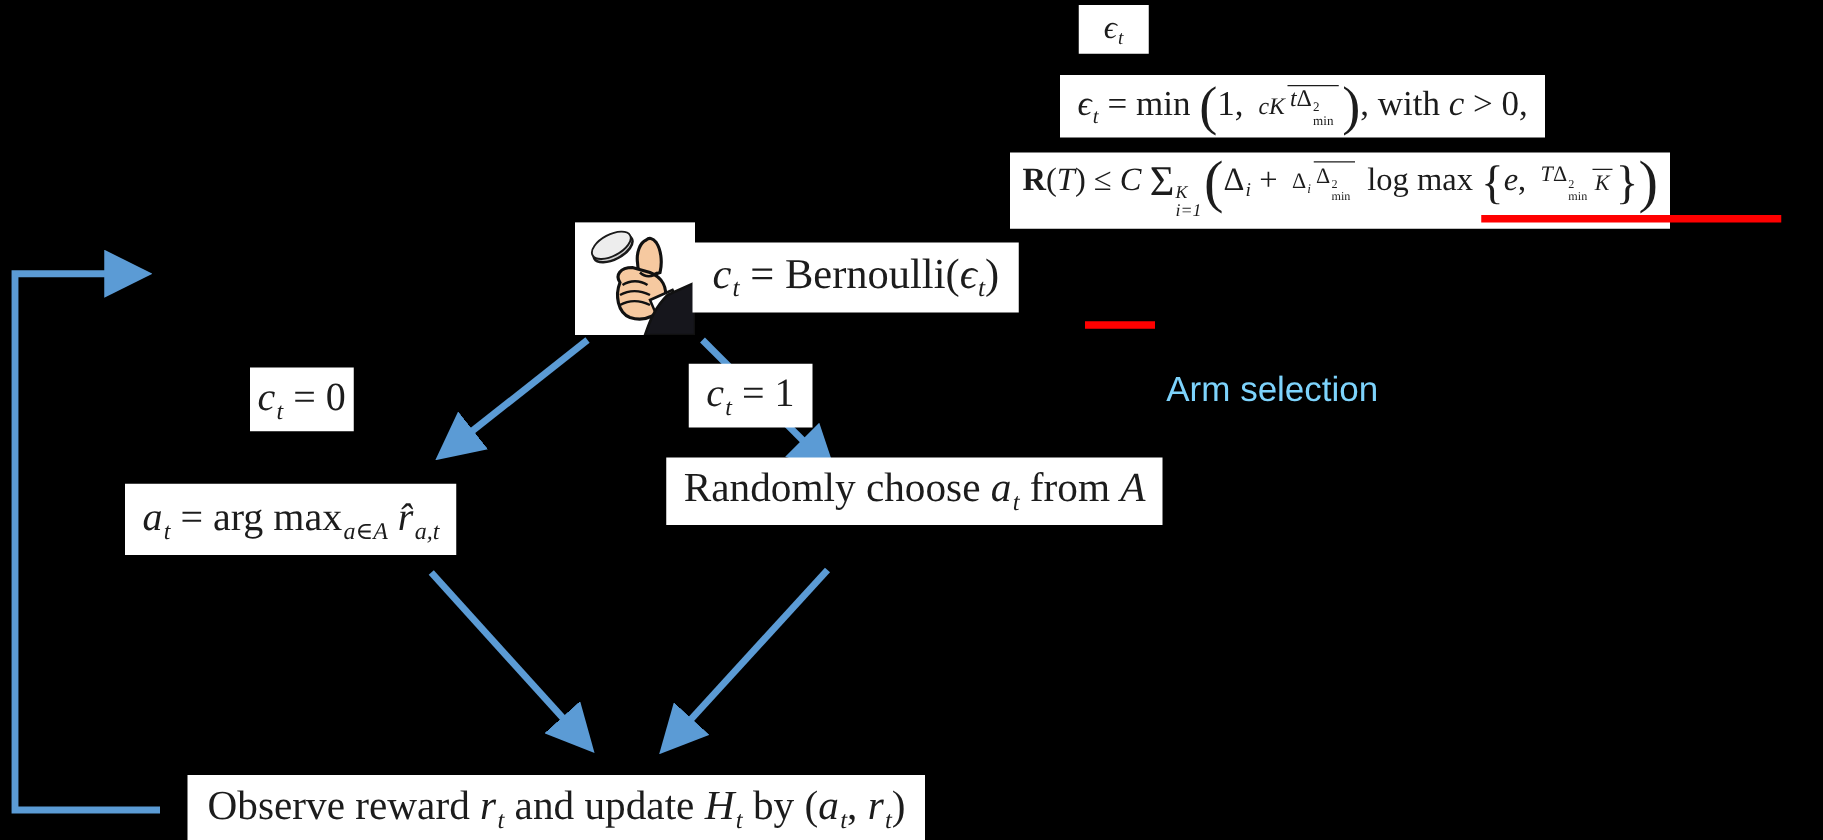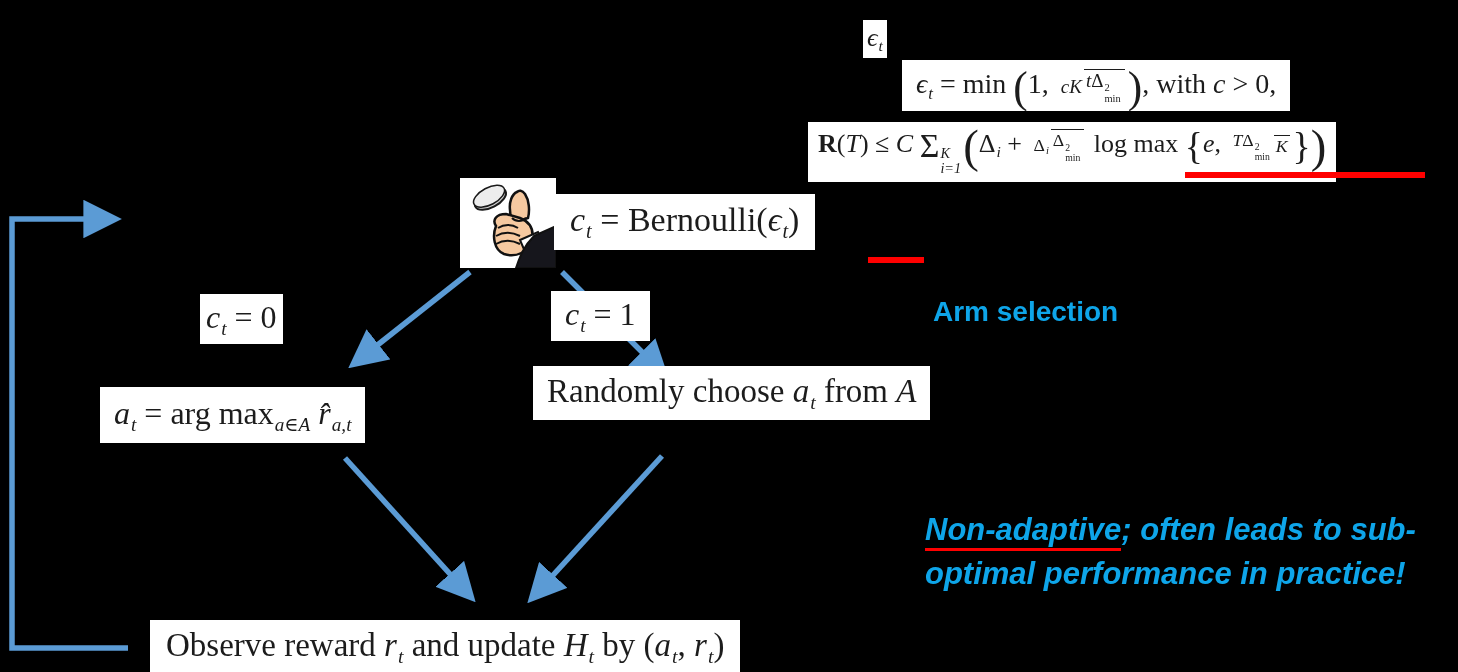--- a/index.html
+++ b/index.html
@@ -24,31 +24,31 @@
   }
   .subonly{font-size:0.60em;vertical-align:-0.35em;margin-left:1px;}
   .frac{
     display:inline-flex;align-items:center;
     vertical-align:middle;font-size:0.68em;line-height:1.15;margin:0 3px;
   }
   .frac .den{border-top:1.5px solid #1c1c1c;padding:0 2px;}
   .frac .num{padding:0 2px;}
   .redbar{position:absolute;background:#f00;height:6px;z-index:3;}
   .redtext{
-    position:absolute;color:#0ea5e9;z-index:2;
-    font-family:"Liberation Sans","DejaVu Sans",sans-serif;font-weight:bold;
+    position:absolute;color:#7dd3fc;z-index:2;
+    font-family:"Liberation Sans","DejaVu Sans",sans-serif;font-weight:normal;
     white-space:nowrap;
   }
   #arm-selection{left:933px;top:296px;font-size:28px;}
   #non-adaptive{left:925px;top:508px;font-size:31px;font-style:italic;line-height:44px;}
   #non-adaptive .ul{border-bottom:3px solid #f00;padding-bottom:1px;}
   #coin-box{position:absolute;left:460px;top:178px;width:96px;height:90px;background:#fff;z-index:2;}
   
-  #eps-label{left:863px;top:20px;font-size:26px;padding:2px 4px;}
-  #eps-def{left:902px;top:60px;font-size:28px;padding:6px 14px;}
+  #eps-label{left:863px;top:4px;font-size:26px;padding:2px 20px;}
+  #eps-def{left:848px;top:60px;font-size:28px;padding:6px 14px;}
   #regret{left:808px;top:122px;font-size:26px;padding:6px 10px;}
   #bernoulli{left:554px;top:194px;font-size:34px;padding:5px 16px;}
   #ct0{left:200px;top:294px;font-size:32px;padding:3px 6px;}
   #ct1{left:551px;top:291px;font-size:32px;padding:3px 14px;}
   #argmax{left:100px;top:387px;font-size:32px;padding:6px 14px;text-align:center;}
   #random{left:533px;top:366px;font-size:33px;padding:5px 14px;}
   #observe{left:150px;top:620px;font-size:33px;padding:5px 16px;}
 </style>
 </head>
 <body>
@@ -120,18 +120,14 @@
   <div id="ct0" class="mathbox"><span class="tw"><span class="tok it">c</span><span class="subonly it">t</span></span><span class="tw"><span class="tok"> = 0</span></span></div>
   <div id="ct1" class="mathbox"><span class="tw"><span class="tok it">c</span><span class="subonly it">t</span></span><span class="tw"><span class="tok"> = 1</span></span></div>
 
   <div id="argmax" class="mathbox"><span class="tw"><span class="tok it">a</span><span class="subonly it">t</span></span><span class="tw"><span class="tok"> = arg max</span><span class="subonly it">a∈A</span></span><span class="tw"><span class="tok"> </span></span><span class="tw"><span class="tok it">r̂</span><span class="subonly it">a,t</span></span></div>
   <div id="random" class="mathbox"><span class="tw"><span class="tok">Randomly choose </span></span><span class="tw"><span class="tok it">a</span><span class="subonly it">t</span></span><span class="tw"><span class="tok"> from </span></span><span class="tw"><span class="tok it">A</span></span></div>
 
   <div id="observe" class="mathbox"><span class="tw"><span class="tok">Observe reward </span></span><span class="tw"><span class="tok it">r</span><span class="subonly it">t</span></span><span class="tw"><span class="tok"> and update </span></span><span class="tw"><span class="tok it">H</span><span class="subonly it">t</span></span><span class="tw"><span class="tok"> by (</span></span><span class="tw"><span class="tok it">a</span><span class="subonly it">t</span></span><span class="tw"><span class="tok">, </span></span><span class="tw"><span class="tok it">r</span><span class="subonly it">t</span></span><span class="tw"><span class="tok">)</span></span></div>
 
   <div id="arm-selection" class="redtext">Arm selection</div>
 
-  <div id="non-adaptive" class="redtext">
-    <span class="ul">Non-adaptive</span><span>; often leads to sub-</span><br>
-    <span>optimal performance in practice!</span>
-  </div>
 
 </div>
 
 </body></html>

